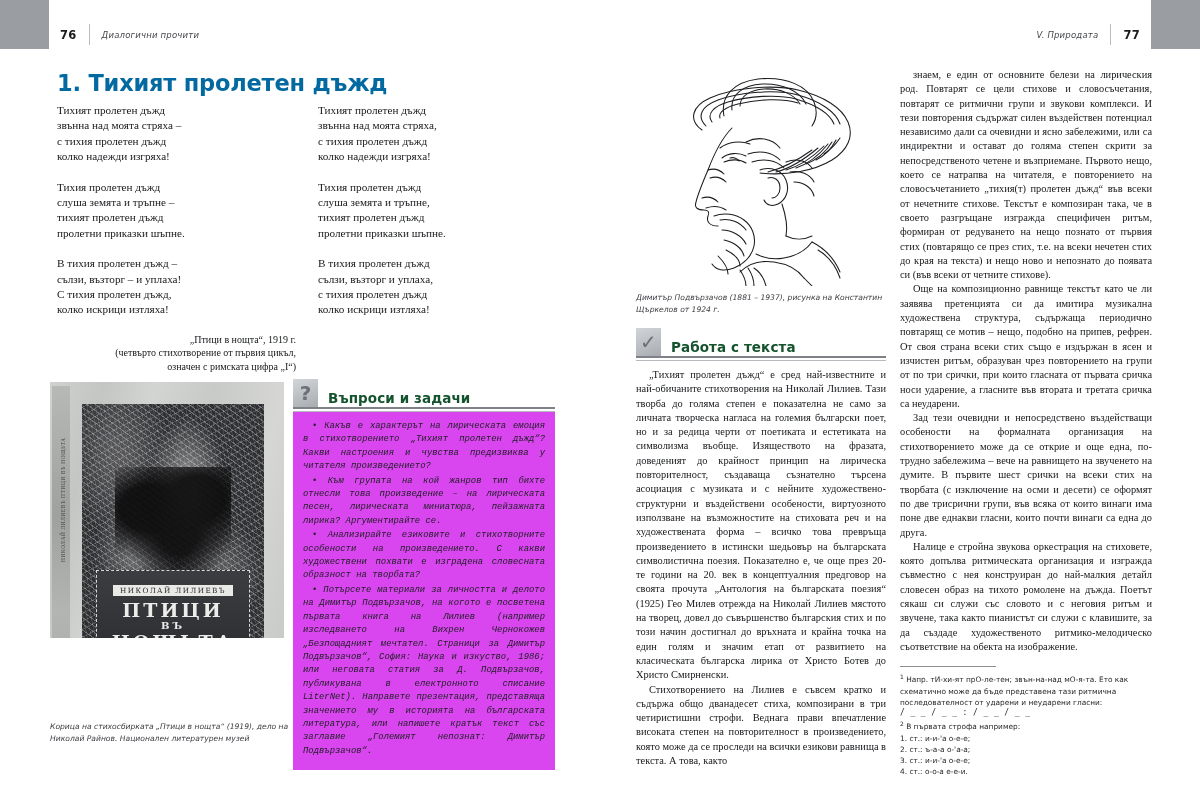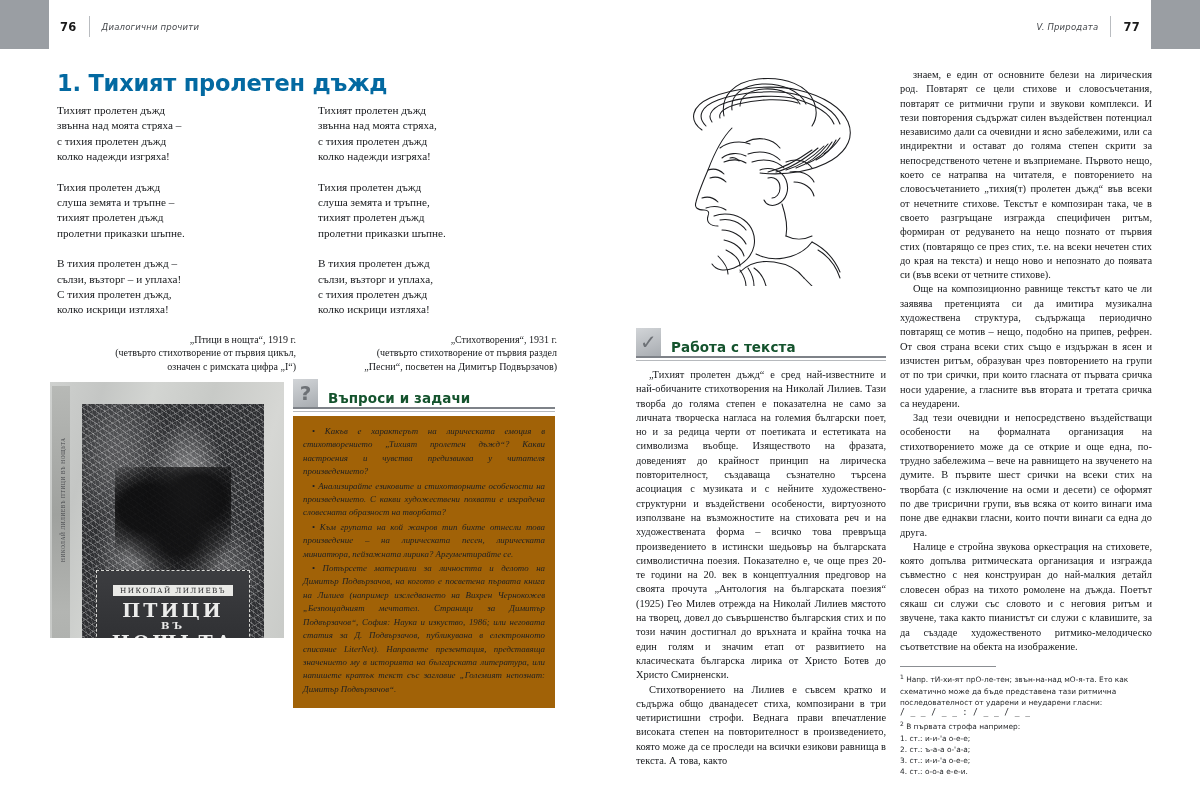--- a/index.html
+++ b/index.html
@@ -11,21 +11,21 @@
     position:relative;
   }
   .page{position:absolute;top:0;left:0;width:1200px;height:807px;}
 
   
   .corner-block{position:absolute;background:#9a9ea3;}
   .corner-left{left:0;top:0;width:49px;height:49px;}
   .corner-right{right:0;top:0;width:49px;height:49px;}
 
   
-  .runhead{position:absolute;top:16px;display:flex;align-items:center;
+  .runhead{position:absolute;top:24px;display:flex;align-items:center;
            font-family:"DejaVu Sans", sans-serif;}
   .runhead-left{left:60px;}
   .runhead-right{right:60px;}
   .folio{font-size:11.5px;font-weight:bold;color:#1a1a1a;letter-spacing:.3px;}
   .rule-v{width:1px;height:21px;background:#b9bcc0;margin:0 12px;}
   .runhead-title{font-size:8.5px;color:#45484c;font-style:italic;letter-spacing:.2px;}
 
   
   .left-page{position:absolute;left:0;top:0;width:600px;height:807px;}
   .chapter-title{
@@ -120,22 +120,22 @@
     background:linear-gradient(160deg,#d2d5d8,#a8acb1);
     display:flex;align-items:center;justify-content:center;
     font-family:"DejaVu Sans", sans-serif;font-weight:bold;font-size:20px;color:#6d7176;
   }
   .box-title{
     position:absolute;left:35px;bottom:5px;
     font-family:"DejaVu Sans", sans-serif;font-weight:bold;font-size:13.5px;color:#14532d;
     letter-spacing:.1px;
   }
   .qbody{
-    margin-top:5px;background:#a16207;padding:9px 10px 11px 10px;
-    font-family:Liberation Serif, serif;
+    background:#d946ef;padding:9px 10px 11px 10px;
+    font-family:Liberation Mono, monospace;
   }
   .qitem{
     font-size:8.9px;line-height:13.4px;color:#1d1f22;
     text-align:justify;text-indent:9px;margin-bottom:1px;font-style:italic;
   }
   .qitem .bullet{font-style:normal;}
 
   
   .right-page{position:absolute;left:600px;top:0;width:600px;height:664px;}
   .portrait-fig{position:absolute;left:36px;top:58px;width:250px;height:228px;}
@@ -218,25 +218,20 @@
           <div class="line">Тихия пролетен дъжд</div>
           <div class="line">слуша земята и тръпне,</div>
           <div class="line">тихият пролетен дъжд</div>
           <div class="line">пролетни приказки шъпне.</div>
         </div>
         <div class="stanza">
           <div class="line">В тихия пролетен дъжд</div>
           <div class="line">сълзи, възторг и уплаха,</div>
           <div class="line">с тихия пролетен дъжд</div>
           <div class="line">колко искрици изтляха!</div>
-        </div>
-        <div class="attrib">
-          <div class="a-line">„Стихотворения“, 1931 г.</div>
-          <div class="a-line">(четвърто стихотворение от първия раздел</div>
-          <div class="a-line">„Песни“, посветен на Димитър Подвързачов)</div>
         </div>
       </div>
 
     </div>
 
     <div class="cover-fig">
       <div class="cover-photo">
         <div class="cover-spinestrip">
           <div class="spine-text">НИКОЛАЙ ЛИЛИЕВЪ  ПТИЦИ ВЪ НОЩЬТА</div>
         </div>
@@ -244,32 +239,33 @@
           <div class="cover-birds"></div>
           <div class="cover-label">
             <div class="cover-author">НИКОЛАЙ ЛИЛИЕВЪ</div>
             <div class="cover-t1">ПТИЦИ</div>
             <div class="cover-t2">ВЪ</div>
             <div class="cover-t3">НОЩЬТА</div>
           </div>
         </div>
       </div>
     </div>
+    <div class="cover-caption">Корица на стихосбирката „Птици в нощта“ (1919), дело на Николай Райнов. Национален литературен музей</div>
 
     <div class="qbox">
       <div class="box-head">
         <div class="box-icon">?</div>
         <div class="box-title">Въпроси и задачи</div>
         <div class="box-head-rule"></div>
         <div class="box-head-rule2"></div>
       </div>
       <div class="qbody">
         <div class="qitem"><span class="bullet">• </span><span>Какъв е характерът на лирическата емоция в стихотворението „Тихият пролетен дъжд“? Какви настроения и чувства предизвиква у читателя произведението?</span></div>
+        <div class="qitem"><span class="bullet">• </span><span>Към групата на кой жанров тип бихте отнесли това произведение – на лирическата песен, лирическата миниатюра, пейзажната лирика? Аргументирайте се.</span></div>
         <div class="qitem"><span class="bullet">• </span><span>Анализирайте езиковите и стихотворните особености на произведението. С какви художествени похвати е изградена словесната образност на творбата?</span></div>
-        <div class="qitem"><span class="bullet">• </span><span>Към групата на кой жанров тип бихте отнесли това произведение – на лирическата песен, лирическата миниатюра, пейзажната лирика? Аргументирайте се.</span></div>
         <div class="qitem"><span class="bullet">• </span><span>Потърсете материали за личността и делото на Димитър Подвързачов, на когото е посветена първата книга на Лилиев (например изследването на Вихрен Чернокожев „Безпощадният мечтател. Страници за Димитър Подвързачов“, София: Наука и изкуство, 1986; или неговата статия за Д. Подвързачов, публикувана в електронното списание LiterNet). Направете презентация, представяща значението му в историята на българската литература, или напишете кратък текст със заглавие „Големият непознат: Димитър Подвързачов“.</span></div>
       </div>
     </div>
 
   </div>
 
   <div class="right-page">
 
     <div class="runhead runhead-right">
       <span class="runhead-title">V. Природата</span>
@@ -336,20 +332,21 @@
           <path d="M176 184 C188 190 198 200 204 214"></path>
           <path d="M182 192 C192 198 200 208 204 220"></path>
           <path d="M168 220 C172 224 174 226 176 228"></path>
           <path d="M118 210 C124 214 128 220 130 228"></path>
 
           <path d="M104 212 C108 218 110 224 110 228"></path>
           <path d="M112 210 C116 216 118 222 118 228"></path>
         </g>
       </svg>
     </div>
+    <div class="portrait-caption">Димитър Подвързачов (1881 – 1937), рисунка на Константин Щъркелов от 1924 г.</div>
 
     <div class="work-head">
       <div class="box-icon">✓</div>
       <div class="box-title">Работа с текста</div>
       <div class="box-head-rule"></div>
       <div class="box-head-rule2"></div>
     </div>
 
     <div class="colmid">
       <p class="bodytext">„Тихият пролетен дъжд“ е сред най-известните и най-обичаните стихотворения на Николай Лилиев. Тази творба до голяма степен е показателна не само за личната творческа нагласа на големия български поет, но и за редица черти от поетиката и естетиката на символизма въобще. Изяществото на фразата, доведеният до крайност принцип на лирическа повторителност, създаваща съзнателно търсена асоциация с музиката и с нейните художествено-структурни и въздействени особености, виртуозното използване на възможностите на стиховата реч и на художествената форма – всичко това превръща произведението в истински шедьовър на българската символистична поезия. Показателно е, че още през 20-те години на 20. век в концептуалния предговор на своята прочута „Антология на българската поезия“ (1925) Гео Милев отрежда на Николай Лилиев мястото на творец, довел до съвършенство българския стих и по този начин достигнал до връхната и крайна точка на един голям и значим етап от развитието на класическата българска лирика от Христо Ботев до Христо Смирненски.</p>

